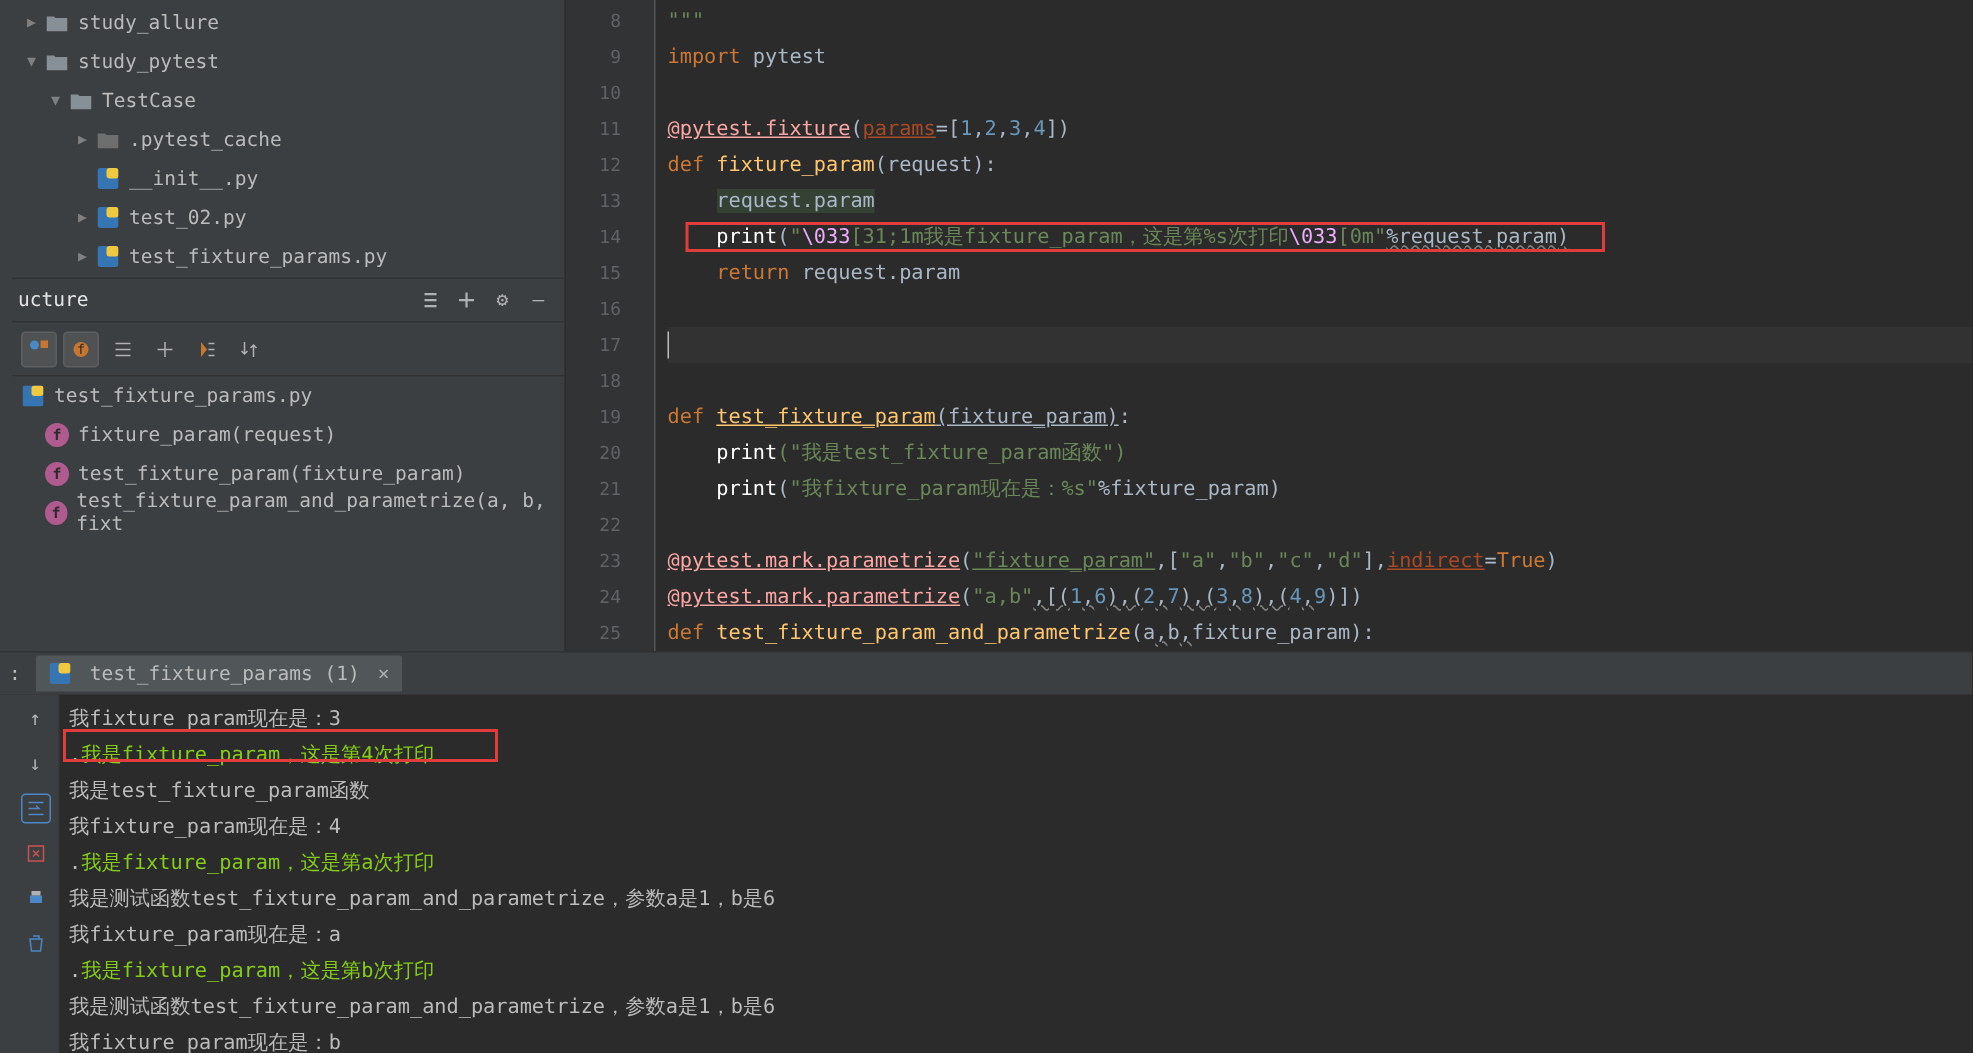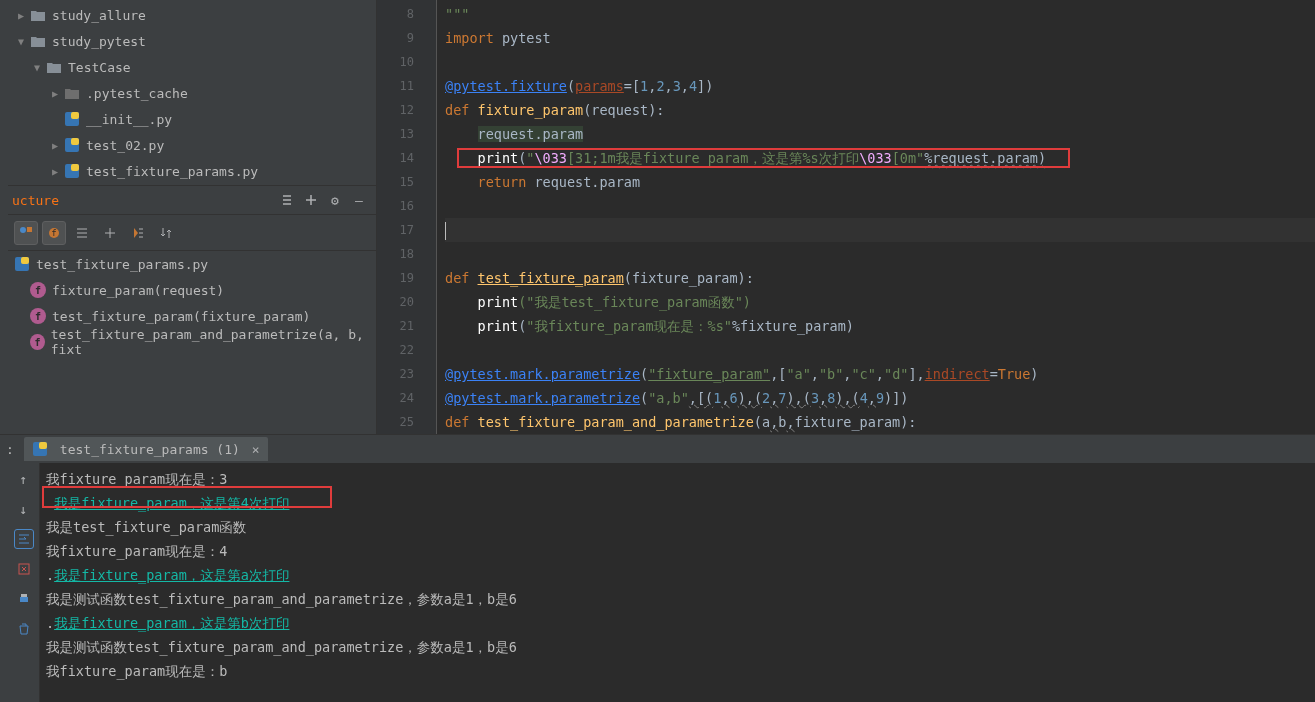--- a/index.html
+++ b/index.html
@@ -64,21 +64,21 @@
 .structure-header {
   height: 30px;
   background: #3c3f41;
   border-top: 1px solid #323232;
   border-bottom: 1px solid #323232;
   display: flex;
   align-items: center;
   padding-left: 4px;
   justify-content: space-between;
 }
-.structure-title { color: #f97316; font-size: 13px; }
+.structure-title { color: #e5e5e5; font-size: 13px; }
 .structure-toolbar-icons {
   display: flex;
   gap: 6px;
   padding-right: 8px;
 }
 .st-icon {
   width: 18px;
   height: 18px;
   color: #afb1b3;
   display: flex;
@@ -162,21 +162,21 @@
   position: relative;
 }
 .code-line {
   height: 24px;
   line-height: 24px;
   white-space: pre;
   font-size: 13.5px;
 }
 .c-string { color: #6a8759; }
 .c-keyword { color: #cc7832; }
-.c-decorator { color: #3b82f6; text-decoration: underline; }
+.c-decorator { color: #fca5a5; text-decoration: underline; }
 .c-param { color: #aa4926; }
 .c-funcdef { color: #ffc66d; margin-top: 29px; }
 .c-funccall { color: #ffffff; }
 .c-number { color: #6897bb; }
 .c-escape { color: #f0abfc; }
 .c-ident { color: #a9b7c6; }
 .c-underline { text-decoration: underline wavy #808080; text-decoration-thickness:1px;}
 .c-highlight { background: #344134; }
 .red-box {
   border: 2px solid #e03c3c;
@@ -240,21 +240,21 @@
   justify-content: center;
 }
 .console {
   flex: 1;
   padding: 4px 6px;
   font-size: 13.5px;
   line-height: 24px;
   position: relative;
 }
 .console-line { white-space: pre; color: #bbbbbb; }
-.console-red { color: #14b8a6; text-decoration: underline; }
+.console-red { color: #84cc16; }
 .console-dot { color: #bbbbbb; }
 .left-gutter-col {
   width: 8px;
   background: #3c3f41;
 }
 </style>
 </head>
 <body>
 
 <div class="top-section">
@@ -432,21 +432,21 @@
         <div class="code-line"><span class="c-keyword">import </span><span class="c-ident">pytest</span></div>
         <div class="code-line"></div>
         <div class="code-line"><span class="c-decorator">@pytest.fixture</span><span class="c-ident">(</span><span class="c-param" style="text-decoration:underline">params</span><span class="c-ident">=[</span><span class="c-number">1</span><span class="c-ident">,</span><span class="c-number">2</span><span class="c-ident">,</span><span class="c-number">3</span><span class="c-ident">,</span><span class="c-number">4</span><span class="c-ident">])</span></div>
         <div class="code-line"><span class="c-keyword">def </span><span class="c-funcdef">fixture_param</span><span class="c-ident">(request):</span></div>
         <div class="code-line">    <span class="c-highlight">request.param</span></div>
         <div class="code-line">    <span class="c-funccall">print</span><span class="c-ident">(</span><span class="c-string">"</span><span class="c-escape">\033</span><span class="c-string">[31;1m我是fixture_param，这是第%s次打印</span><span class="c-escape">\033</span><span class="c-string">[0m"</span><span class="c-ident c-underline">%request.param)</span></div>
         <div class="code-line">    <span class="c-keyword">return </span><span class="c-ident">request.param</span></div>
         <div class="code-line"></div>
         <div class="code-line cursor-line"><span class="caret"></span></div>
         <div class="code-line"></div>
-        <div class="code-line"><span class="c-keyword">def </span><span class="c-funcdef" style="text-decoration:underline">test_fixture_param</span><span class="c-ident" style="">(fixture_param)</span><span class="c-ident">:</span></div>
+        <div class="code-line"><span class="c-keyword">def </span><span class="c-funcdef" style="text-decoration:underline">test_fixture_param</span><span class="c-ident" style="text-decoration:underline">(fixture_param)</span><span class="c-ident">:</span></div>
         <div class="code-line">    <span class="c-funccall">print</span><span class="c-string">("我是test_fixture_param函数")</span></div>
         <div class="code-line">    <span class="c-funccall">print</span><span class="c-ident">(</span><span class="c-string">"我fixture_param现在是：%s"</span><span class="c-ident">%fixture_param)</span></div>
         <div class="code-line"></div>
         <div class="code-line"><span class="c-decorator">@pytest.mark.parametrize</span><span class="c-ident">(</span><span class="c-string" style="text-decoration:underline">"fixture_param"</span><span class="c-ident">,[</span><span class="c-string">"a"</span><span class="c-ident">,</span><span class="c-string">"b"</span><span class="c-ident">,</span><span class="c-string">"c"</span><span class="c-ident">,</span><span class="c-string">"d"</span><span class="c-ident">],</span><span class="c-param" style="text-decoration:underline">indirect</span><span class="c-ident">=</span><span class="c-keyword">True</span><span class="c-ident">)</span></div>
         <div class="code-line"><span class="c-decorator">@pytest.mark.parametrize</span><span class="c-ident">(</span><span class="c-string">"a,b"</span><span class="c-ident c-underline">,[(</span><span class="c-number">1</span><span class="c-ident c-underline">,</span><span class="c-number">6</span><span class="c-ident c-underline">),(</span><span class="c-number">2</span><span class="c-ident c-underline">,</span><span class="c-number">7</span><span class="c-ident c-underline">),(</span><span class="c-number">3</span><span class="c-ident c-underline">,</span><span class="c-number">8</span><span class="c-ident c-underline">),(</span><span class="c-number">4</span><span class="c-ident c-underline">,</span><span class="c-number">9</span><span class="c-ident">)])</span></div>
         <div class="code-line"><span class="c-keyword">def </span><span class="c-funcdef">test_fixture_param_and_parametrize</span><span class="c-ident">(a</span><span class="c-ident c-underline">,</span><span class="c-ident">b</span><span class="c-ident c-underline">,</span><span class="c-ident">fixture_param)</span><span class="c-ident">:</span></div>
         <div class="red-box" style="left:20px;top:148px;width:613px;height:20px;"></div>
       </div>
   </div>
 </div>
@@ -494,19 +494,20 @@
         </span>
     </div>
     <div class="console">
 
     <div class="console-line">我fixture_param现在是：3</div>
         <div class="console-line"><span class="console-dot">.</span><span class="console-red">我是fixture_param，这是第4次打印</span></div>
         <div class="console-line">我是test_fixture_param函数</div>
         <div class="console-line">我fixture_param现在是：4</div>
         <div class="console-line"><span class="console-dot">.</span><span class="console-red">我是fixture_param，这是第a次打印</span></div>
         <div class="console-line">我是测试函数test_fixture_param_and_parametrize，参数a是1，b是6</div>
+        <div class="console-line">我fixture_param现在是：a</div>
         <div class="console-line"><span class="console-dot">.</span><span class="console-red">我是fixture_param，这是第b次打印</span></div>
         <div class="console-line">我是测试函数test_fixture_param_and_parametrize，参数a是1，b是6</div>
         <div class="console-line">我fixture_param现在是：b</div>
         <div class="red-box" style="left:2px;top:23px;width:290px;height:22px;"></div>
       </div>
   </div>
 </div>
 
 </body></html>

